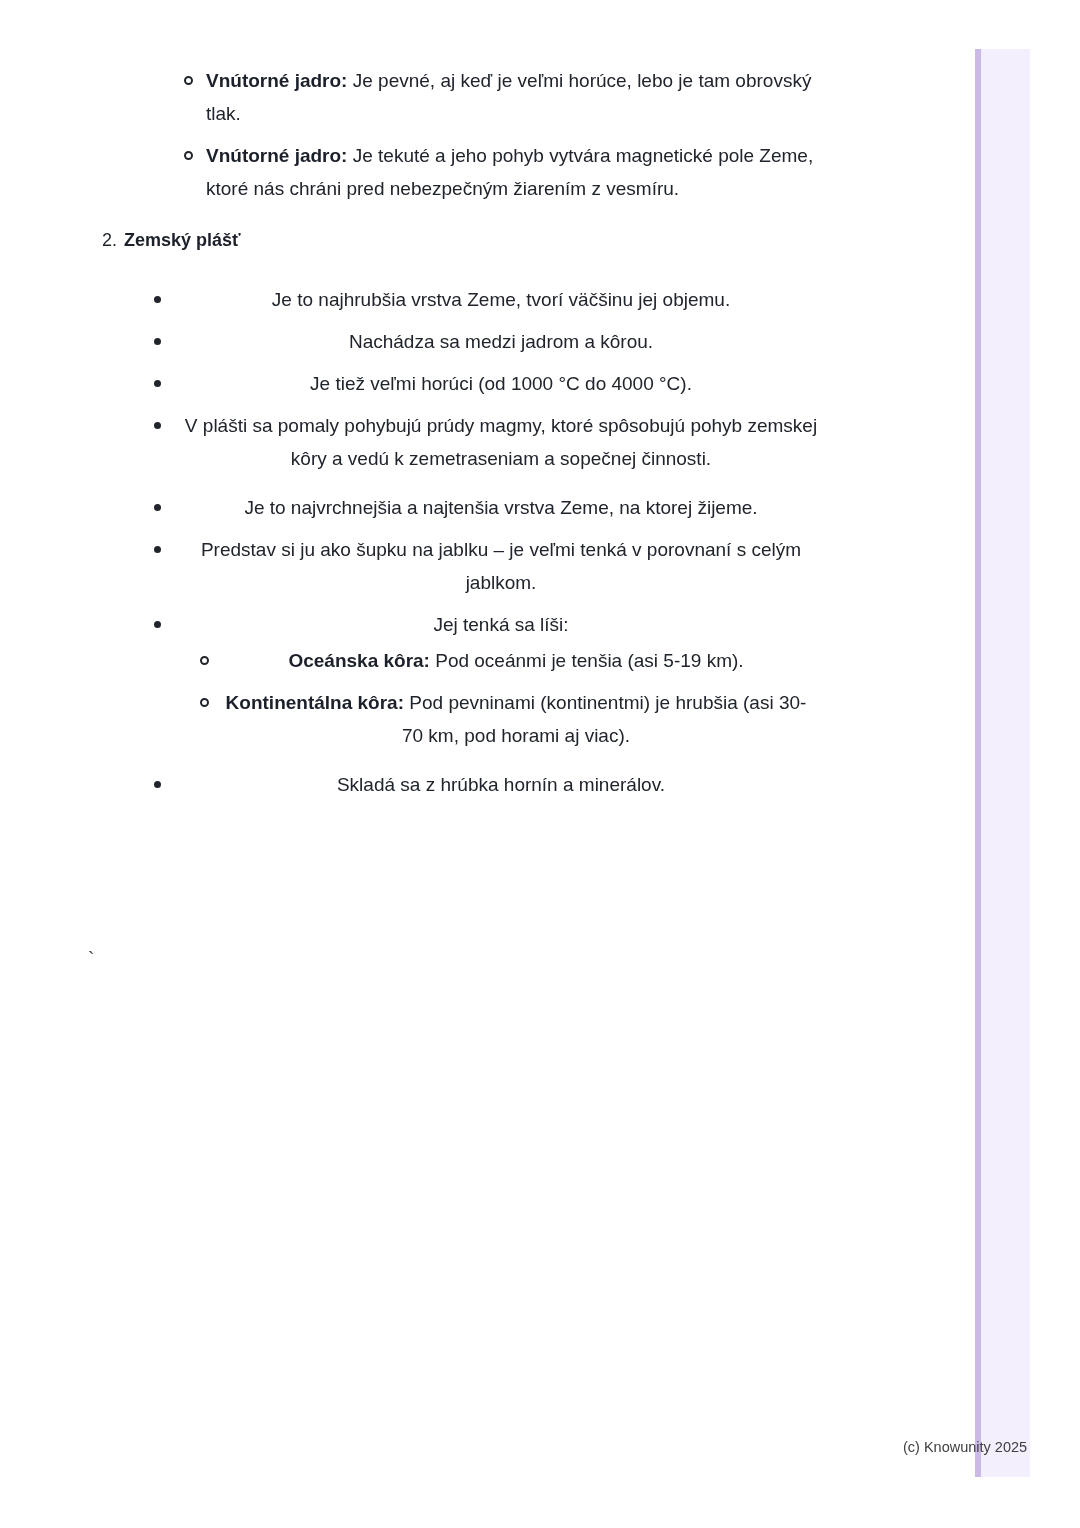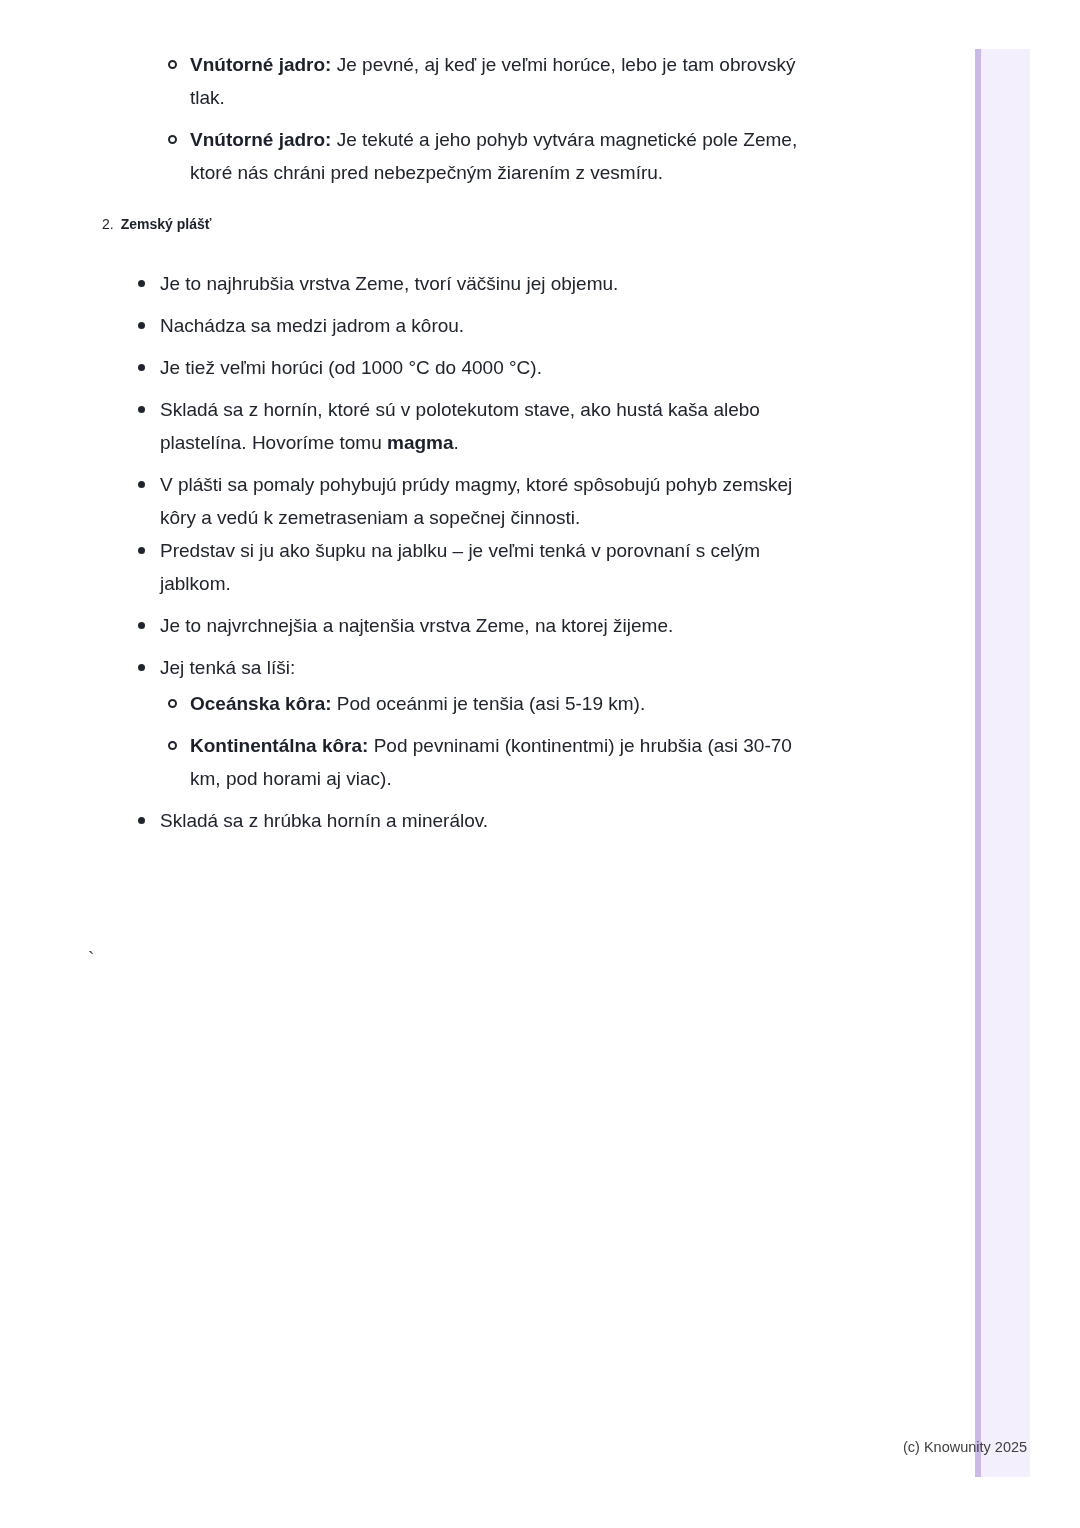--- a/index.html
+++ b/index.html
@@ -16,39 +16,39 @@
   }
   .content {
     position: absolute;
     left: 102px;
     top: 48px;
     width: 745px;
     color: #20242c;
     font-size: 19px;
     line-height: 33px;
   }
-  ul { list-style: none; margin: 0; padding: 0; }
+  ul { list-style: none; margin: 16px; padding: 0; }
   li { position: relative; margin-bottom: 9px; }
   li:last-child { margin-bottom: 0; }
 
   .list-intro { padding-left: 88px; }
   .list-intro > li { max-width: 645px; }
   .list-intro > li::before {
     content: "";
     position: absolute;
     left: -22px; top: 12px;
     width: 9px; height: 9px;
     border: 2px solid #20242c;
     border-radius: 50%;
     box-sizing: border-box;
     background: transparent;
   }
 
   .list-disc { padding-left: 58px; }
-  .list-disc > li { max-width: 650px; }
+  .list-disc > li { max-width: 650px; text-align: center; }
   .list-disc > li::before {
     content: "";
     position: absolute;
     left: -22px; top: 13px;
     width: 7px; height: 7px;
     border-radius: 50%;
     background: #20242c;
   }
 
   .list-sub { padding-left: 30px; margin-top: 3px; }
@@ -59,21 +59,21 @@
     left: -22px; top: 12px;
     width: 9px; height: 9px;
     border: 2px solid #20242c;
     border-radius: 50%;
     box-sizing: border-box;
     background: transparent;
   }
 
   .heading {
     margin: 20px 0 28px 0;
-    font-size: 14px;
+    font-size: 18px;
     line-height: 30px;
     color: #1e222b;
   }
   .heading .hnum { font-weight: 400; margin-right: 7px; }
   .heading b { font-weight: 700; }
 
   b, strong { font-weight: 700; color: #1c202a; }
 
   .stray-char {
     position: absolute;
@@ -116,28 +116,27 @@
       <li><b>Vnútorné jadro:</b><span> Je pevné, aj keď je veľmi horúce, lebo je tam obrovský tlak.</span></li>
       <li><b>Vnútorné jadro:</b><span> Je tekuté a jeho pohyb vytvára magnetické pole Zeme, ktoré nás chráni pred nebezpečným žiarením z vesmíru.</span></li>
     </ul>
 
     <div class="heading"><span class="hnum">2.</span><b>Zemský plášť</b></div>
 
     <ul class="list-disc">
       <li><span>Je to najhrubšia vrstva Zeme, tvorí väčšinu jej objemu.</span></li>
       <li><span>Nachádza sa medzi jadrom a kôrou.</span></li>
       <li><span>Je tiež veľmi horúci (od 1000 °C do 4000 °C).</span></li>
-      <li><span>Skladá sa z hornín, ktoré sú v polotekutom stave, ako hustá kaša alebo plastelína. Hovoríme tomu </span><b>magma</b><span>.</span></li>
       <li><span>V plášti sa pomaly pohybujú prúdy magmy, ktoré spôsobujú pohyb zemskej kôry a vedú k zemetraseniam a sopečnej činnosti.</span></li>
     </ul>
 
 
     <ul class="list-disc">
+      <li><span>Je to najvrchnejšia a najtenšia vrstva Zeme, na ktorej žijeme.</span></li>
       <li><span>Predstav si ju ako šupku na jablku – je veľmi tenká v porovnaní s celým jablkom.</span></li>
-      <li><span>Je to najvrchnejšia a najtenšia vrstva Zeme, na ktorej žijeme.</span></li>
       <li><span>Jej tenká sa líši:</span>
         <ul class="list-sub">
           <li><b>Oceánska kôra:</b><span> Pod oceánmi je tenšia (asi 5-19 km).</span></li>
           <li><b>Kontinentálna kôra:</b><span> Pod pevninami (kontinentmi) je hrubšia (asi 30-70 km, pod horami aj viac).</span></li>
         </ul>
       </li>
       <li><span>Skladá sa z hrúbka hornín a minerálov.</span></li>
     </ul>
 
   </div>

